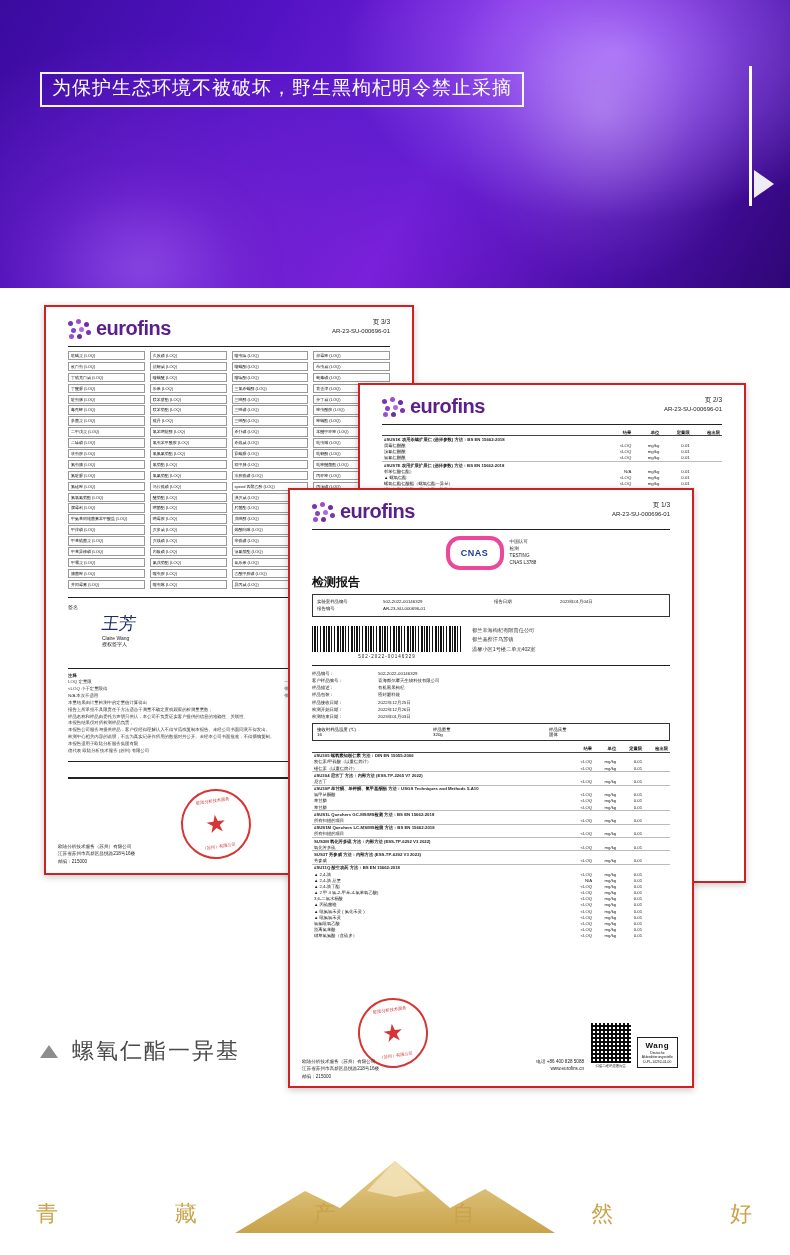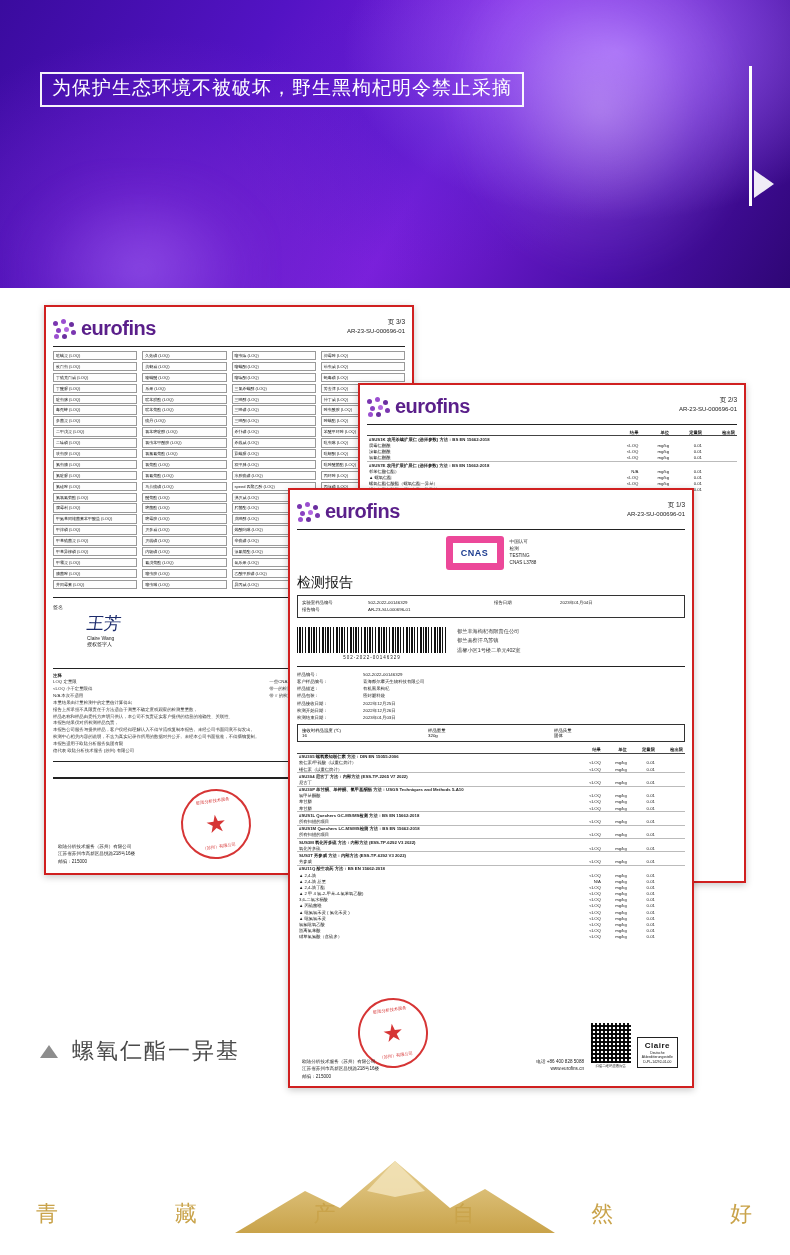--- a/index.html
+++ b/index.html
@@ -104,21 +104,21 @@
     height: 820px;
     background: #ffffff;
   }
   .cert {
     position: absolute;
     background: #ffffff;
     border: 2px solid #d02020;
     box-shadow: 0 2px 7px rgba(0,0,0,0.22);
     overflow: hidden;
   }
-  .cert .inner { position: relative; width: 100%; height: 100%; padding: 10px 7px; }
+  .cert .inner { position: relative; width: 100%; height: 100%; padding: 10px 22px; }
 
   
   .ef-logo { display: flex; align-items: center; gap: 6px; }
   .ef-dots {
     position: relative;
     width: 22px; height: 20px;
   }
   .ef-dots i {
     position: absolute;
     width: 5px; height: 5px;
@@ -233,26 +233,26 @@
     text-align: left;
     white-space: nowrap;
   }
   .rtable th { font-weight: bold; border-bottom: 0.5px solid #444; }
   .rtable td.num, .rtable th.num { text-align: right; }
   .rtable tr.sep td { border-top: 0.5px solid #bbb; }
 
   
   .cnas {
     width: 58px; height: 34px;
-    border: 7px solid #ec4899;
+    border: 4px solid #ec4899;
     display: flex; align-items: center; justify-content: center;
     color: #1b3b8f;
     font-size: 9px; font-weight: bold;
     letter-spacing: 0.5px;
-    border-radius: 3px;
+    border-radius: 14px;
   }
   .cnas-wrap { display: flex; align-items: center; gap: 6px; }
   .cnas-txt { font-size: 4.6px; color: #222; line-height: 1.5; }
 
   
   .barcode {
     height: 26px;
     width: 150px;
     background: repeating-linear-gradient(90deg,
       #111 0 1px, #fff 1px 2px, #111 2px 4px, #fff 4px 5px,
@@ -667,21 +667,21 @@
             <div class="cnas">CNAS</div>
             <div class="cnas-txt" id="c1acc">
                 <div>中国认可</div>
                 <div>检测</div>
                 <div>TESTING</div>
                 <div>CNAS L3788</div>
               </div>
           </div>
         </div>
 
-        <div style="font-size:14px; font-weight:normal; color:#111; margin:4px 0 3px 0;">检测报告</div>
+        <div style="font-size:12px; font-weight:bold; color:#111; margin:4px 0 3px 0;">检测报告</div>
 
         <div class="infobox" style="display:flex; gap:6px;">
           <div style="flex:1;">
             <div class="inforow">
                 <span class="k">实验室样品编号</span>
                 <span class="v">502-2022-00146329</span>
               </div>
             <div class="inforow">
                 <span class="k">报告编号</span>
                 <span class="v">AR-23-SU-000696-01</span>
@@ -977,21 +977,21 @@
           <span class="star">★</span>
           <span class="rt-bot">（苏州）有限公司</span>
         </div>
 
         <div style="position:absolute; right:14px; bottom:18px; display:flex; gap:6px; align-items:flex-end;">
           <div style="text-align:center;">
             <div class="qr"></div>
             <div style="font-size:3.4px; color:#222; margin-top:1px;">扫描二维码查看报告</div>
           </div>
           <div class="dakks">
-            <div class="big">Claire</div>
+            <div class="big">Wang</div>
             <div class="sm">Deutsche</div>
             <div class="sm">Akkreditierungsstelle</div>
             <div class="sm">D-PL-14292-01-00</div>
           </div>
         </div>
 
         <div class="footer-bar" style="bottom:6px;">
           <div class="footer-flex">
             <div>
               <div>欧陆分析技术服务（苏州）有限公司</div>

